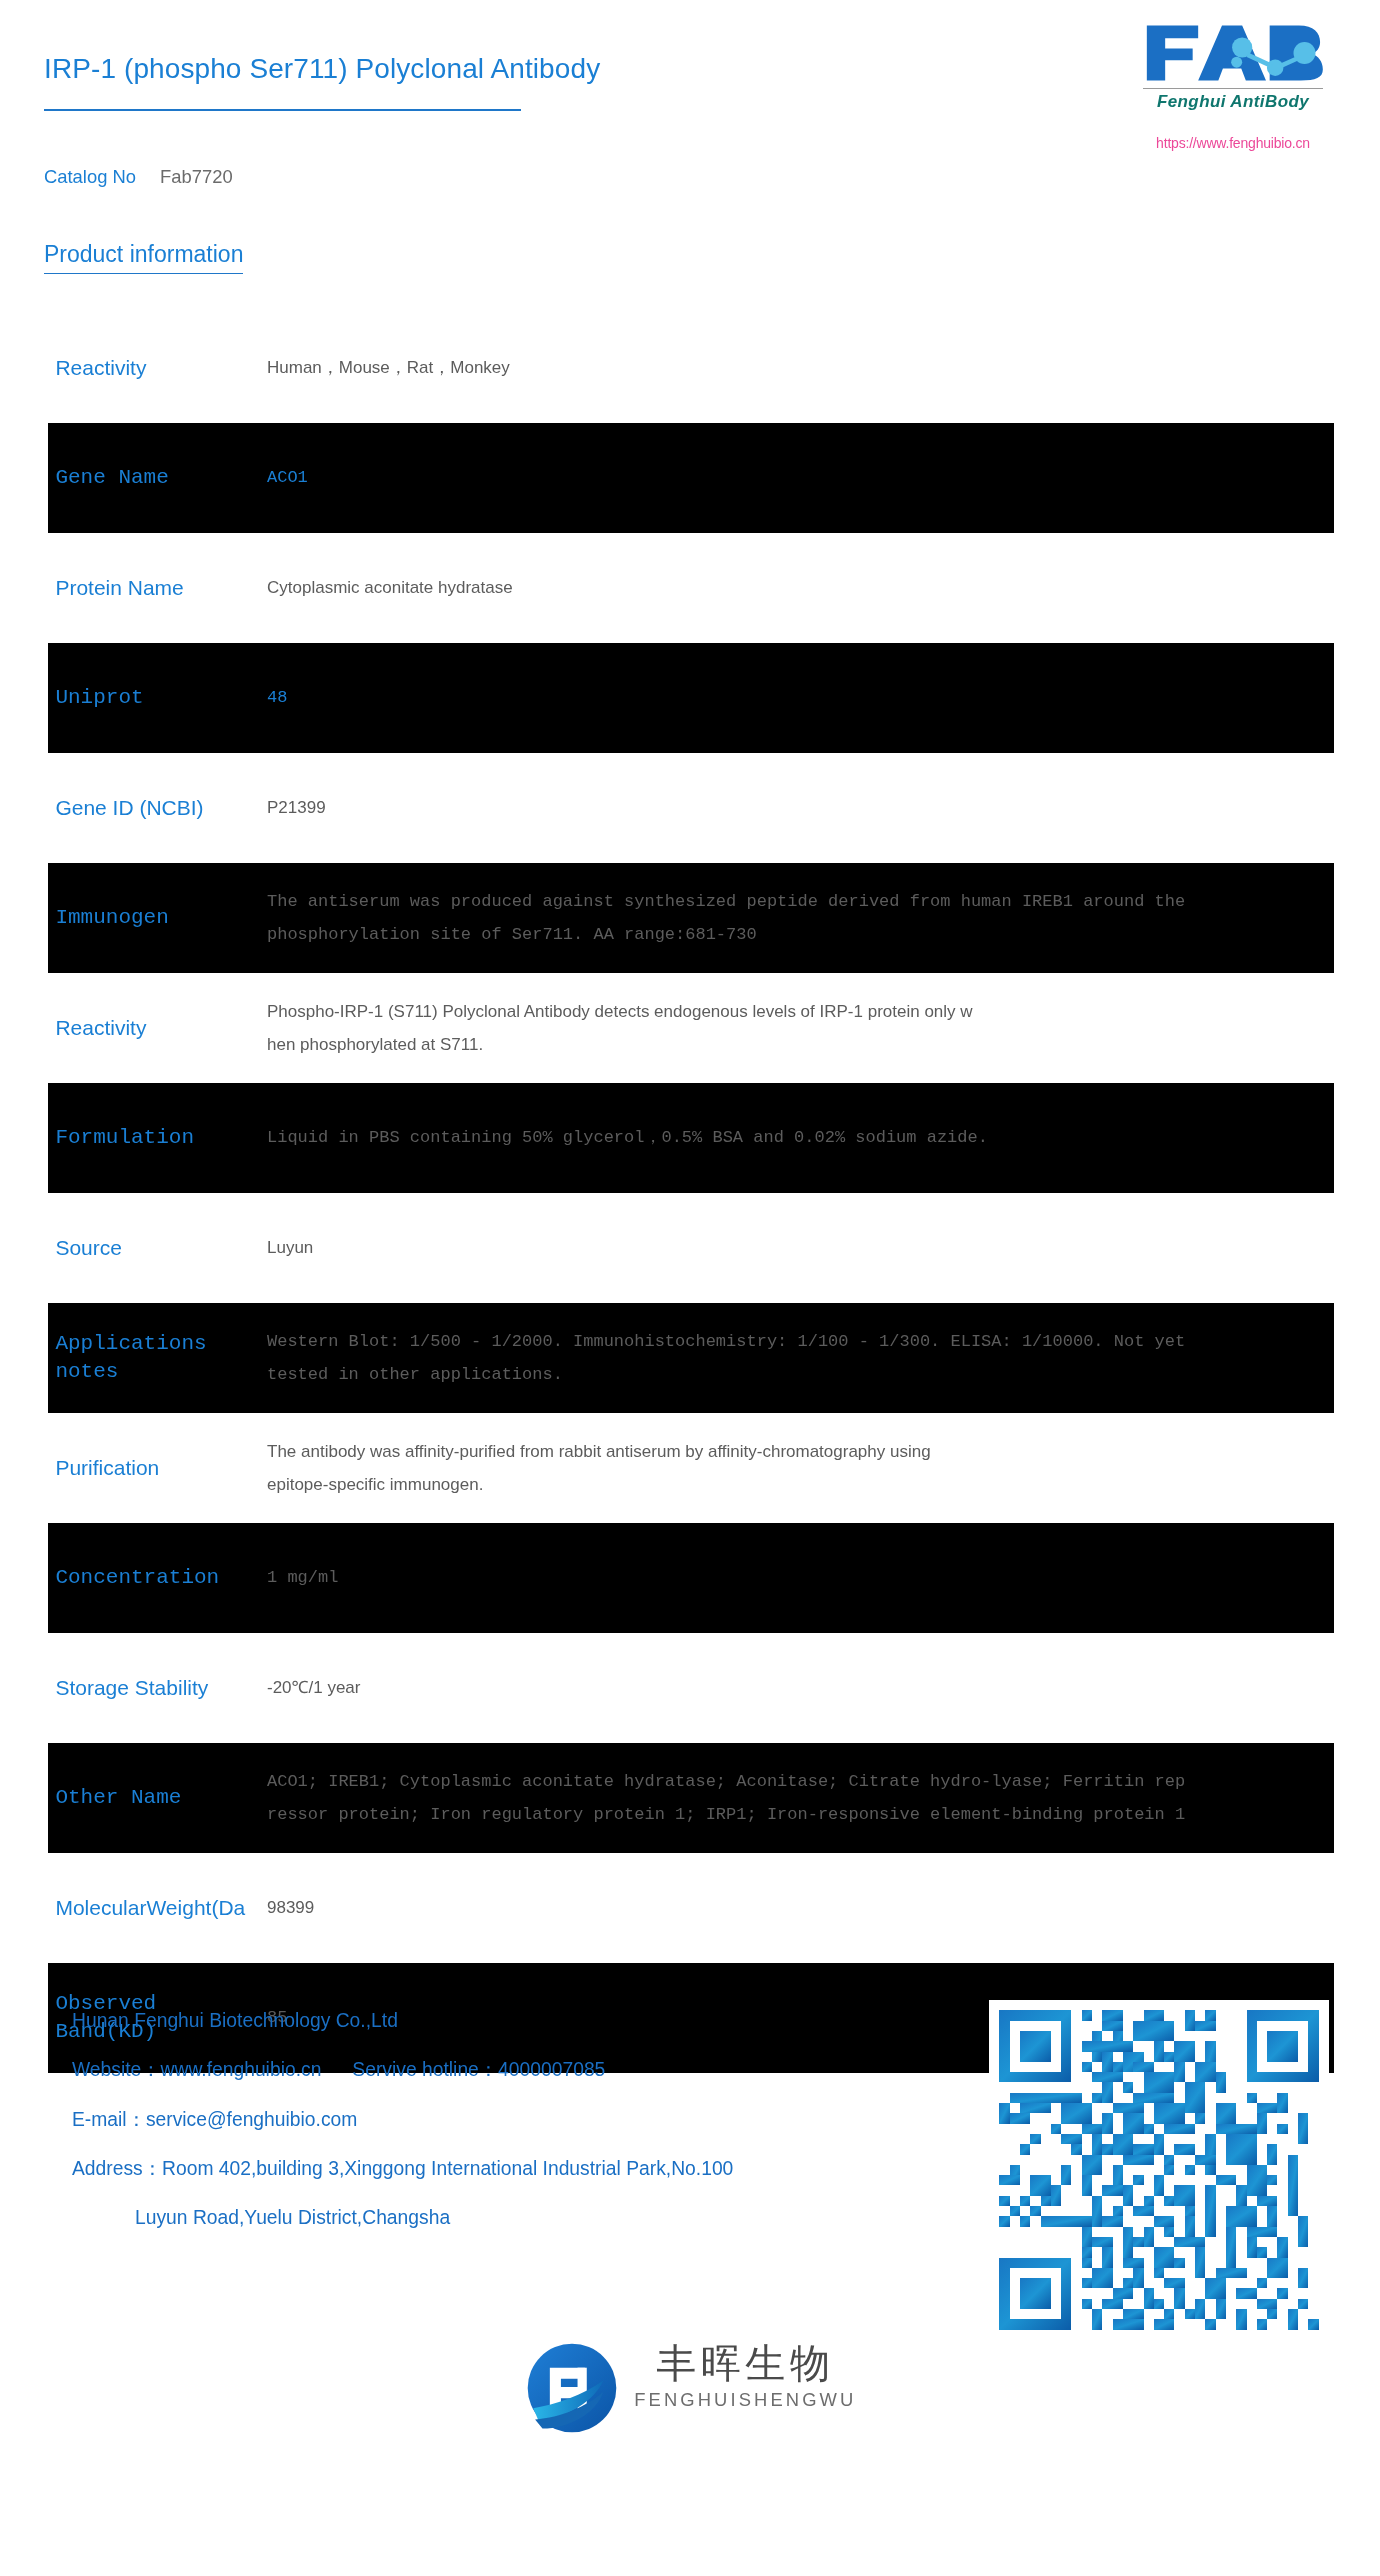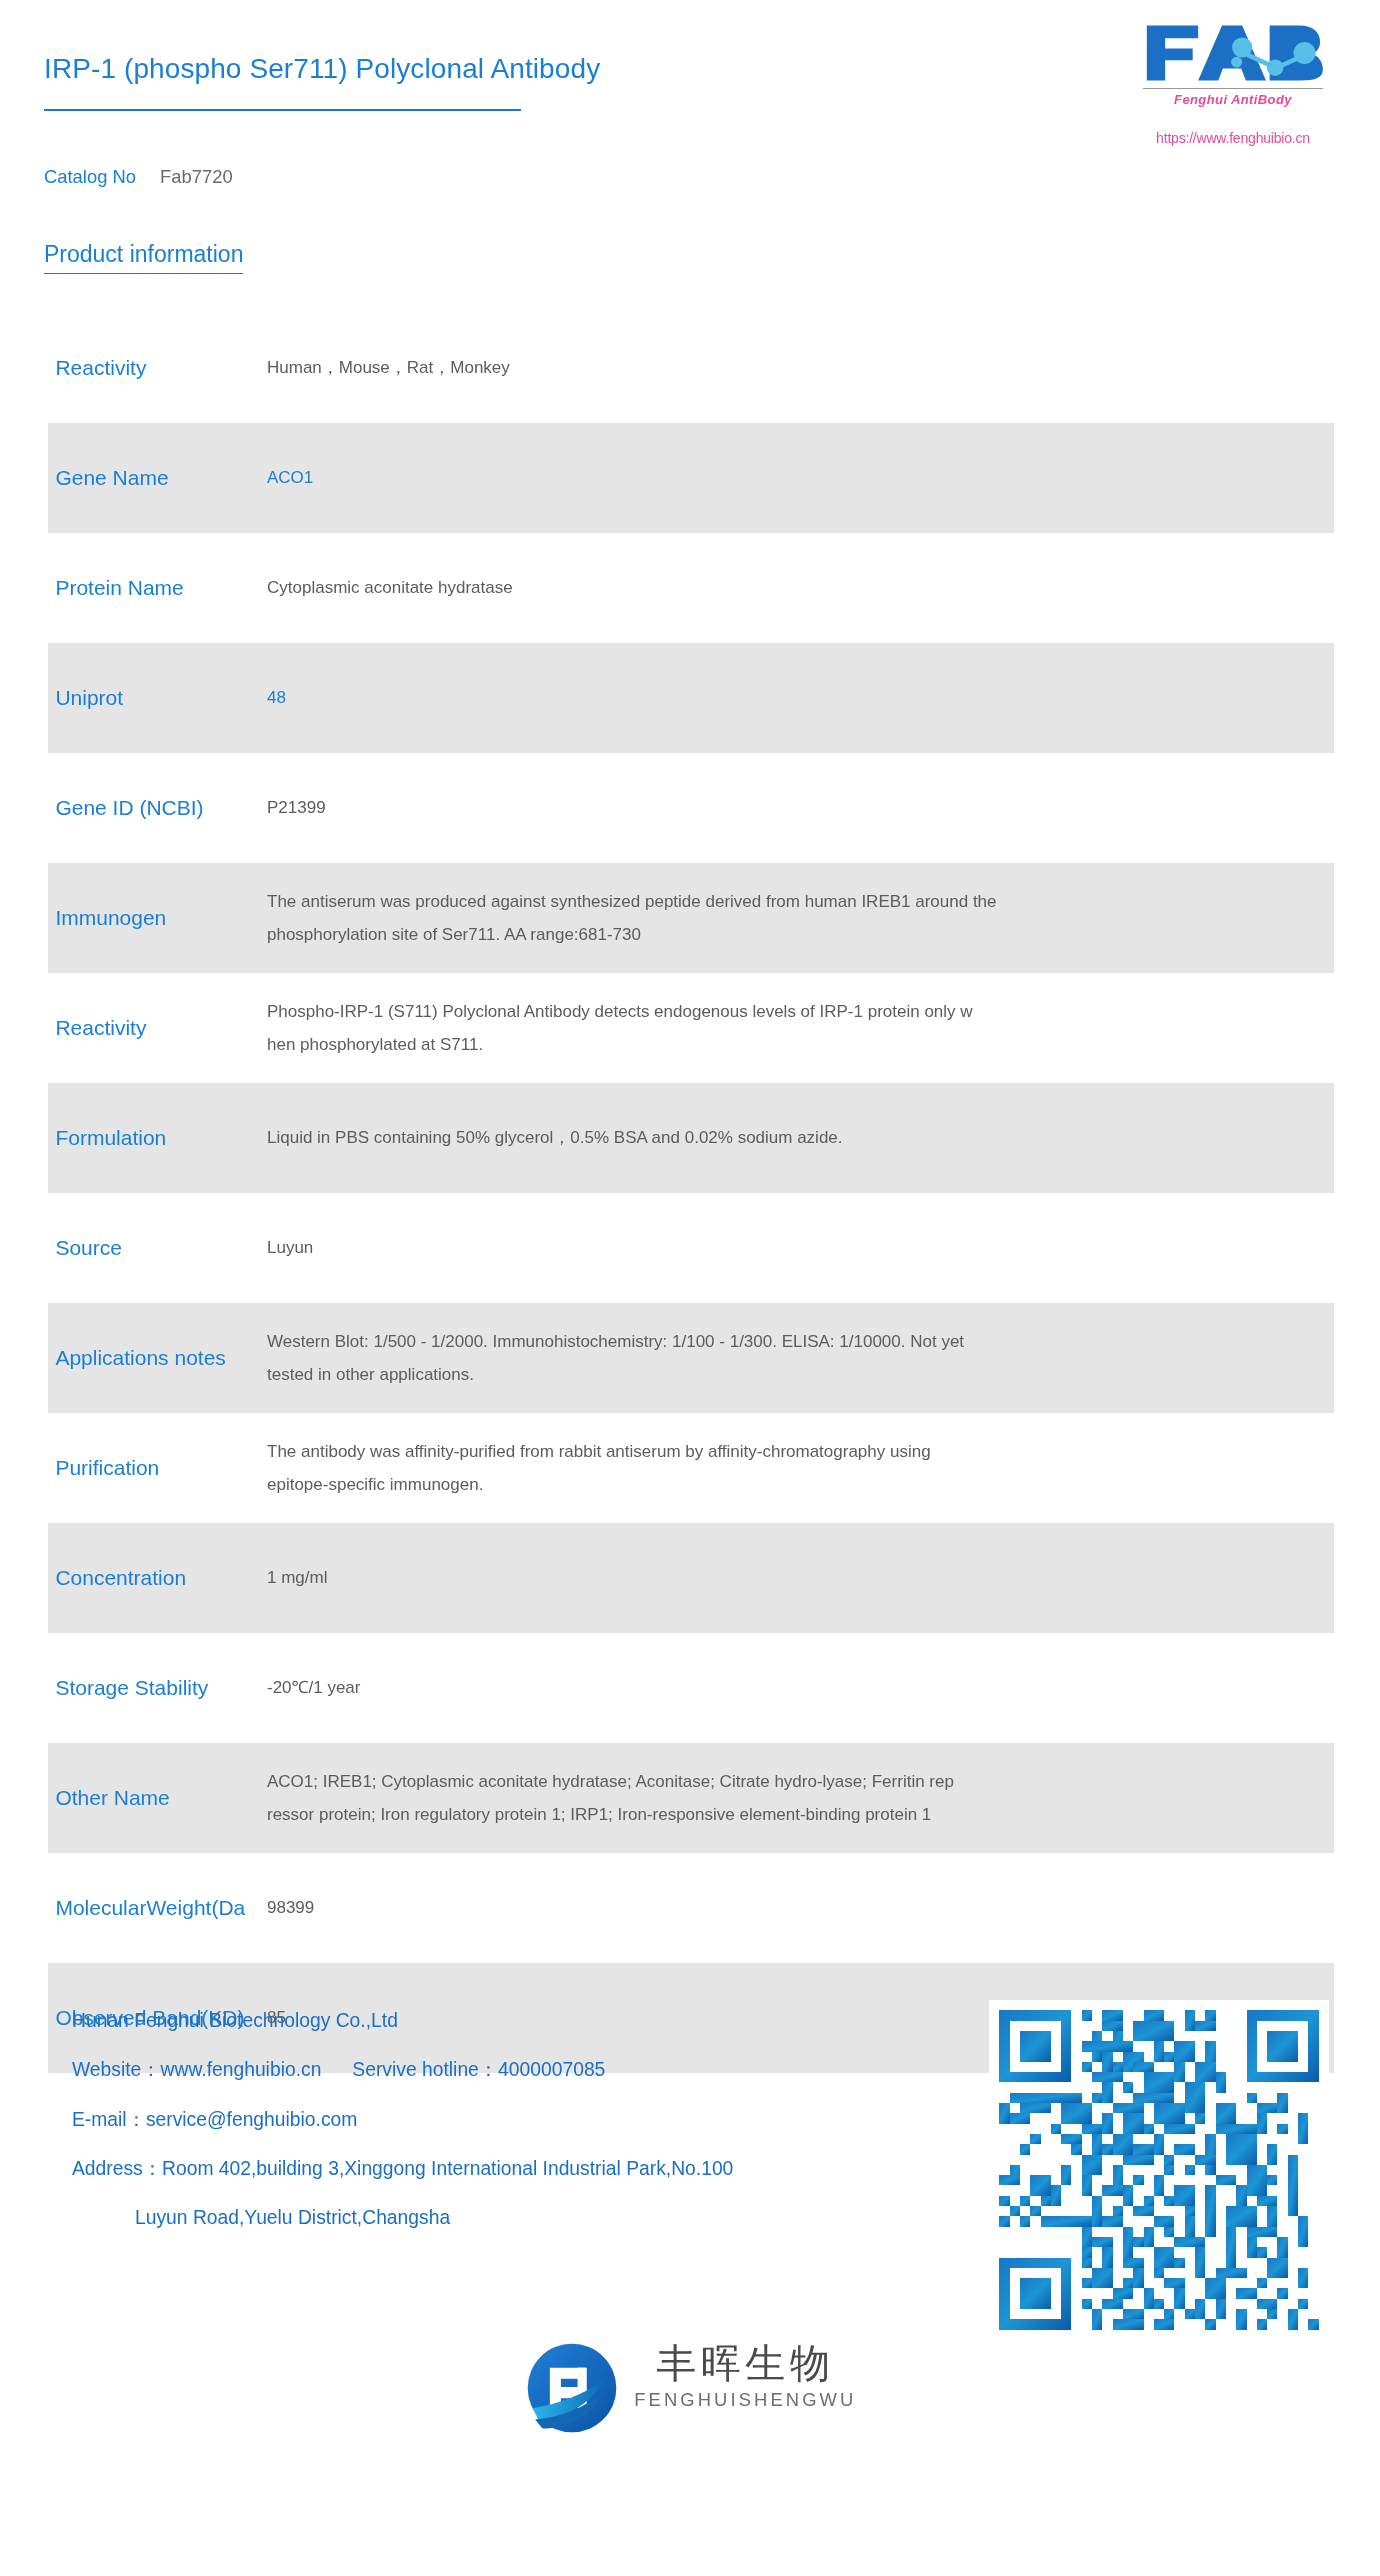--- a/index.html
+++ b/index.html
@@ -67,24 +67,24 @@
     height: 66px;
     margin: 0 auto;
   }
   .fab-rule {
     width: 180px;
     height: 0.9px;
     background: #9a9a9a;
     margin: 1.8px auto 0 auto;
   }
   .fab-sub {
-    font-size: 13px;
+    font-size: 17px;
     font-weight: bold;
     font-style: italic;
-    color: #ec4899;
+    color: #0f766e;
     letter-spacing: 0.4px;
     margin-top: 3.7px;
   }
   .fab-url {
     margin-top: 23px;
     font-size: 14px;
     color: #ec4899;
     letter-spacing: -0.2px;
   }
 
@@ -110,21 +110,22 @@
     top: 313px;
     width: 1286px;
   }
   .info-row {
     display: flex;
     align-items: center;
     min-height: 110px;
     box-sizing: border-box;
   }
   .info-row.shaded {
-    background: #e5e5e5;
+    background: #000000;
+    font-family: Liberation Mono, monospace;
   }
   .row-label {
     flex: 0 0 219px;
     padding-left: 7.4px;
     box-sizing: border-box;
     font-size: 21px;
     color: #1a7fd4;
     line-height: 1.35;
   }
   .row-value {

